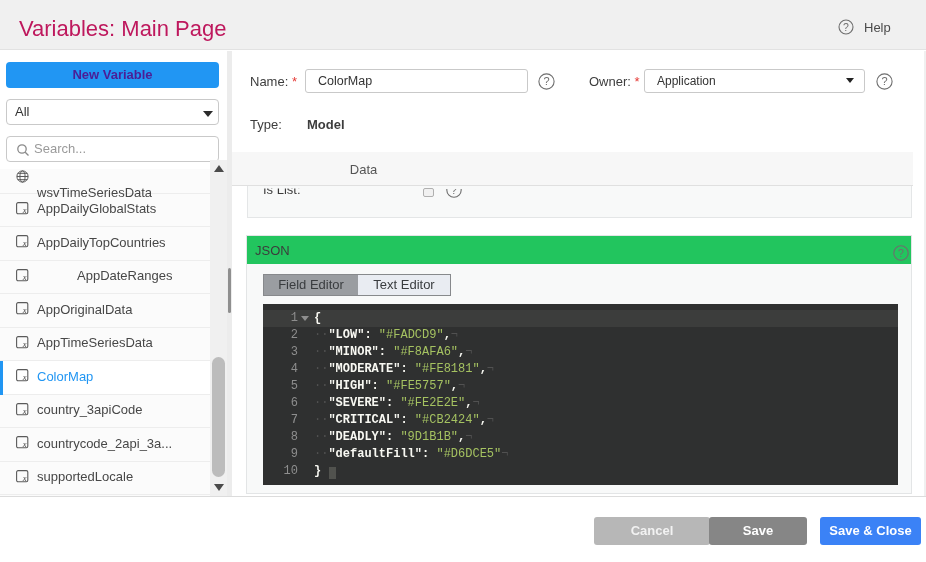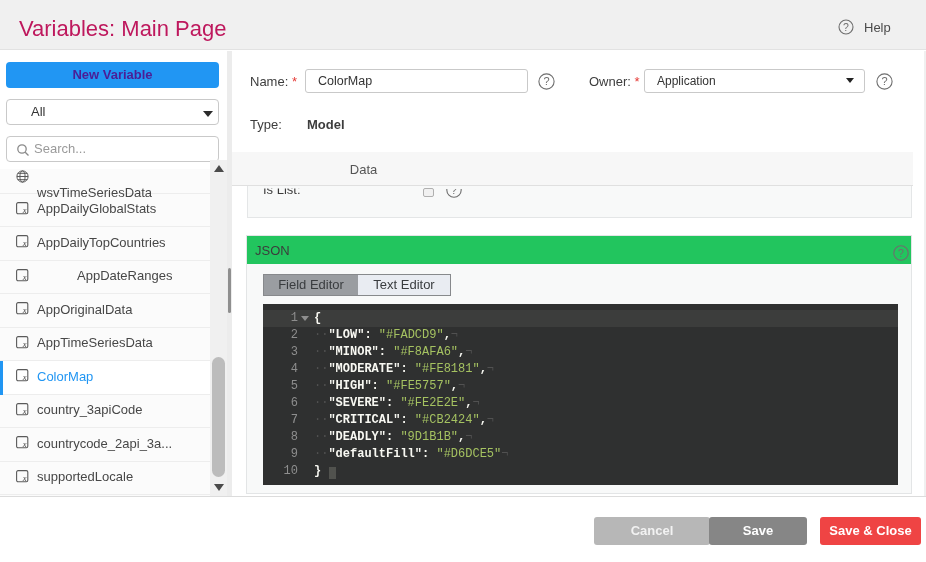--- a/index.html
+++ b/index.html
@@ -8,21 +8,21 @@
 .abs { position:absolute; }
 
 
 #hdr { left:0; top:0; width:926px; height:50px; background:#f0f0f0; border-bottom:1px solid #e2e2e2; }
 #hdr h1 { position:absolute; left:19px; top:16px; font-size:22px; font-weight:400; color:#be185d; }
 #helptxt { position:absolute; left:864px; top:20px; font-size:13px; color:#4a4a4a; }
 
 
 #side { left:0; top:51px; width:227px; height:511px; background:#fff; }
 #newvar { position:absolute; left:6px; top:11px; width:213px; height:26px; background:#2196f3; border-radius:4px; color:#4c1d95; font-size:13px; font-weight:bold; text-align:center; line-height:26px; }
-#allsel { position:absolute; left:6px; top:48px; width:213px; height:26px; background:#fff; border:1px solid #c9c9c9; border-radius:4px; font-size:13px; color:#333; line-height:24px; padding-left:24px; }
+#allsel { position:absolute; left:6px; top:48px; width:213px; height:26px; background:#fff; border:1px solid #c9c9c9; border-radius:4px; font-size:13px; color:#333; line-height:24px; padding-left:8px; }
 #allsel .caret { position:absolute; right:5px; top:10.5px; width:0; height:0; border-left:5px solid transparent; border-right:5px solid transparent; border-top:6.5px solid #2b2b2b; }
 #search { position:absolute; left:6px; top:85px; width:213px; height:26px; background:#fff; border:1px solid #c9c9c9; border-radius:4px; font-size:13px; color:#9a9a9a; line-height:24px; padding-left:27px; }
 #search svg { position:absolute; left:9px; top:6px; }
 
 
 #list { position:absolute; left:0; top:118px; width:210px; height:327px; overflow:hidden; background:#fbfbfb; }
 .row { position:absolute; left:0; width:210px; height:33.5px; border-bottom:1px solid #ededed; }
 .row .lbl { position:absolute; left:37px; top:7.5px; font-size:13px; color:#474747; }
 .row svg { position:absolute; left:16px; top:8px; }
 .rowsel { background:#fff; }
@@ -77,21 +77,21 @@
 .v { color:#a5c261; }
 .iv { color:#515151; }
 #fold { position:absolute; left:38px; top:12px; width:0; height:0; border-left:4px solid transparent; border-right:4px solid transparent; border-top:5px solid #8e8e8e; }
 #cursor { position:absolute; left:66px; top:163px; width:7px; height:12px; background:#6e6f68; opacity:0.55; }
 
 
 #footline { left:0; top:495.5px; width:926px; height:1px; background:#dcdcdc; }
 .fbtn { position:absolute; top:517px; height:28px; border-radius:3px; color:#fff; font-size:13px; font-weight:bold; text-align:center; line-height:28px; }
 #bcancel { left:594px; width:116px; background:#b7b7b7; color:#f2f2f2; }
 #bsave { left:709px; width:98px; background:#868686; }
-#bsc { left:820px; width:101px; background:#ef4444; }
+#bsc { left:820px; width:101px; background:#3b82f6; }
 </style>
 </head>
 <body>
 
 <div class="abs" id="hdr">
   <h1>Variables: Main Page</h1>
 </div>
 <div class="abs qico" style="left:838px; top:19px;"><svg width="16" height="16" viewBox="0 0 16 16">
       <circle cx="8" cy="8" r="7" fill="none" stroke="#6e6e6e" stroke-width="1.1"></circle>
       <text x="8" y="11.6" font-size="10.5" fill="#6e6e6e" text-anchor="middle" font-family="Liberation Sans">?</text>

